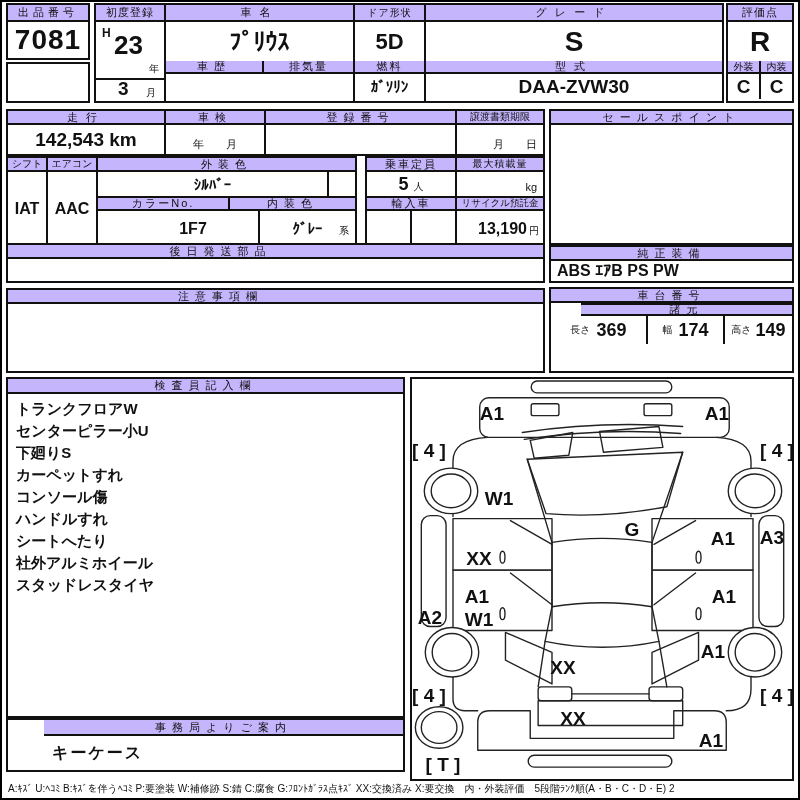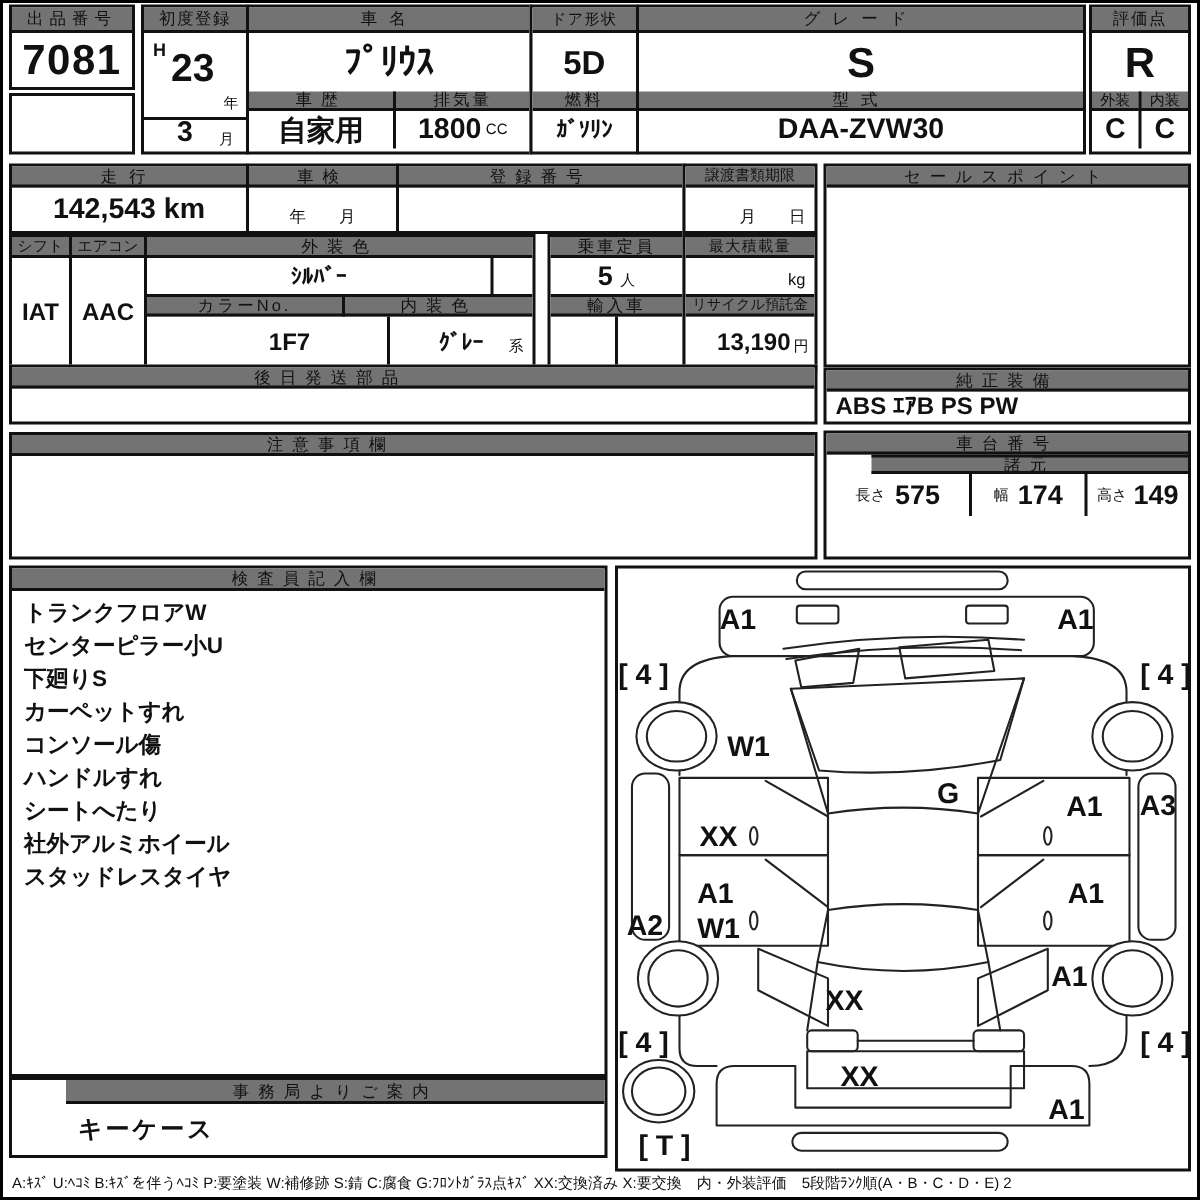--- a/index.html
+++ b/index.html
@@ -1,21 +1,21 @@
 <!DOCTYPE html>
 <html><head>
 <meta charset="utf-8">
 <style>
   html,body{margin:0;padding:0;}
   body{width:800px;height:800px;position:relative;background:#fff;
        font-family:"Liberation Sans","DejaVu Sans",sans-serif;color:#111;}
   *{box-sizing:border-box;}
   .frame{position:absolute;inset:0;border:2px solid #000;pointer-events:none;z-index:50;}
   .box{position:absolute;border:2px solid #111;background:#fff;overflow:hidden;}
-  .hd{background:#737373;border-bottom:2px solid #111;font-size:11px;text-align:center;
+  .hd{background:#c4b5fd;border-bottom:2px solid #111;font-size:11px;text-align:center;
       white-space:nowrap;overflow:hidden;letter-spacing:4px;display:flex;align-items:center;justify-content:center;}
   .ls0{letter-spacing:0}.ls1{letter-spacing:1px}.ls2{letter-spacing:2px}.ls6{letter-spacing:6px}.ls8{letter-spacing:8px}
   .f10{font-size:10px}
   .val{font-weight:bold;display:flex;align-items:center;justify-content:center;white-space:nowrap;}
   .row{display:flex;}
   .cell{flex:1;display:flex;align-items:center;justify-content:center;white-space:nowrap;overflow:hidden;}
   .bl{border-left:2px solid #111;}
   .bt{border-top:2px solid #111;margin-left:30px;}
   .small{font-size:10px;font-weight:normal;}
   .marker{position:absolute;transform:translate(-50%,-50%);font-weight:bold;font-size:19px;white-space:nowrap;z-index:5;}
@@ -46,27 +46,20 @@
   </div>
 </div>
 
 <div class="box" style="left:164px;top:3px;width:191px;height:100px;">
   <div class="hd ls8" style="height:17px;">車名</div>
   <div class="val" style="height:39px;font-size:24px;">ﾌﾟﾘｳｽ</div>
   <div class="row" style="height:13px;">
     <div class="hd ls6 cell" style="height:13px;border-bottom-width:2px;flex:0 0 96px;">車歴</div>
     <div class="hd ls2 cell bl" style="height:13px;flex:1;">排気量</div>
   </div>
-  <div class="row" style="height:25px;">
-    <div class="cell val" style="flex:0 0 96px;font-size:19px;">自家用</div>
-    <div class="cell bl" style="flex:1;">
-      <span style="font-size:19px;font-weight:bold;">1800</span>
-      <span class="small" style="margin-left:3px;">CC</span>
-    </div>
-  </div>
 </div>
 
 <div class="box" style="left:353px;top:3px;width:73px;height:100px;">
   <div class="hd ls1 f10" style="height:17px;">ドア形状</div>
   <div class="val" style="height:39px;font-size:22px;">5D</div>
   <div class="hd ls2" style="height:13px;">燃料</div>
   <div class="val" style="height:25px;font-size:15px;">ｶﾞｿﾘﾝ</div>
 </div>
 
 <div class="box" style="left:424px;top:3px;width:300px;height:100px;">
@@ -166,21 +159,21 @@
 
 <div class="box" style="left:6px;top:288px;width:539px;height:85px;">
   <div class="hd ls6" style="height:14px;padding-right:110px;">注意事項欄</div>
 </div>
 <div class="box" style="left:549px;top:287px;width:245px;height:86px;">
   <div class="hd ls6" style="height:14px;">車台番号</div>
   <div class="hd ls6 bt" style="height:13px;">諸元</div>
   <div class="row" style="height:28px;">
     <div class="cell" style="flex:0 0 95px;">
       <span class="small">長さ</span>
-      <span style="font-size:18px;font-weight:bold;margin-left:6px;">575</span>
+      <span style="font-size:18px;font-weight:bold;margin-left:6px;">369</span>
     </div>
     <div class="cell bl" style="flex:0 0 77px;">
       <span class="small">幅</span>
       <span style="font-size:18px;font-weight:bold;margin-left:6px;">174</span>
     </div>
     <div class="cell bl" style="flex:1;">
       <span class="small">高さ</span>
       <span style="font-size:18px;font-weight:bold;margin-left:4px;">149</span>
     </div>
   </div>

